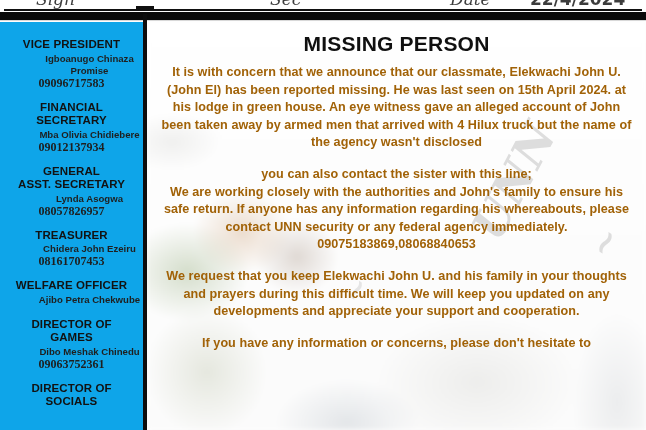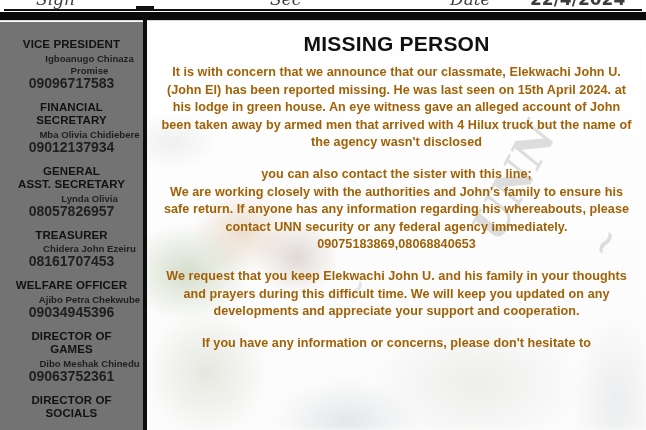--- a/index.html
+++ b/index.html
@@ -60,21 +60,21 @@
 
   
   .divider {
     position:absolute; left:143px; top:14px; width:4px; height:416px;
     background:#0d0d0d; z-index:5;
   }
 
   
   .sidebar {
     position:absolute; left:0; top:22px; width:143px; height:408px;
-    background:#737373;
+    background:#0ea5e9;
     padding-top:16px;
     text-align:center;
     overflow:hidden;
   }
   .office { margin-bottom:12px; }
   .office-title {
     font-weight:bold;
     font-size:11.5px;
     letter-spacing:.1px;
     color:#121212;
@@ -83,24 +83,25 @@
   }
   .office-name {
     font-size:9.6px;
     color:#1f1f1f;
     line-height:12px;
     margin-top:1px;
     font-weight:700;
     padding-left:36px;
   }
   .office-phone {
-    font-size:14px;
+    font-size:12px;
     color:#1f1f1f;
     line-height:12px;
     font-weight:600;
+    font-family:Liberation Serif, serif;
   }
 
   
   .main {
     position:absolute; left:147px; top:22px; width:499px; height:408px;
     overflow:hidden;
   }
   
   .bg-photo {
     position:absolute; inset:0;
@@ -185,34 +186,33 @@
     <div class="office">
       <div class="office-title">FINANCIAL</div>
       <div class="office-title">SECRETARY</div>
       <div class="office-name">Mba Olivia Chidiebere</div>
       <div class="office-phone">09012137934</div>
     </div>
 
     <div class="office">
       <div class="office-title">GENERAL</div>
       <div class="office-title">ASST. SECRETARY</div>
-      <div class="office-name">Lynda Olivia</div>
+      <div class="office-name">Lynda Asogwa</div>
       <div class="office-phone">08057826957</div>
     </div>
 
     <div class="office">
       <div class="office-title">TREASURER</div>
       <div class="office-name">Chidera John Ezeiru</div>
       <div class="office-phone">08161707453</div>
     </div>
 
     <div class="office">
       <div class="office-title">WELFARE OFFICER</div>
       <div class="office-name">Ajibo Petra Chekwube</div>
-      <div class="office-phone">09034945396</div>
     </div>
 
     <div class="office">
       <div class="office-title">DIRECTOR OF</div>
       <div class="office-title">GAMES</div>
       <div class="office-name">Dibo Meshak Chinedu</div>
       <div class="office-phone">09063752361</div>
     </div>
 
     <div class="office">

